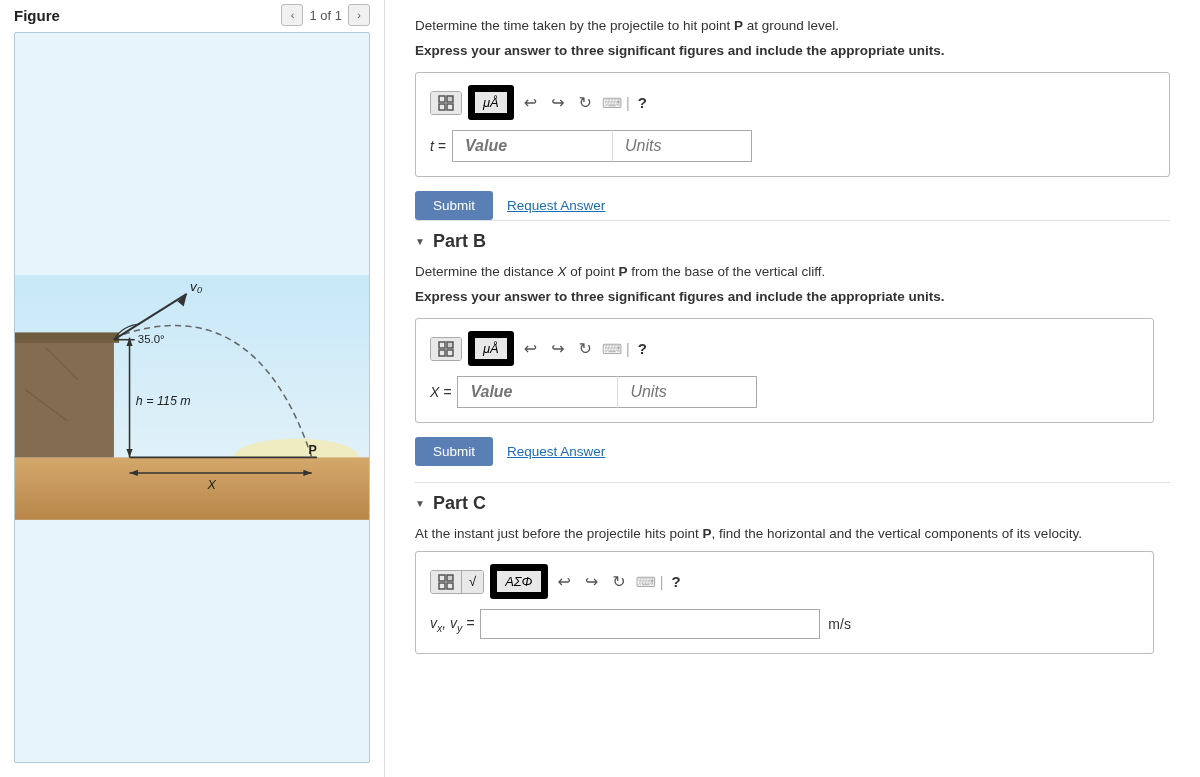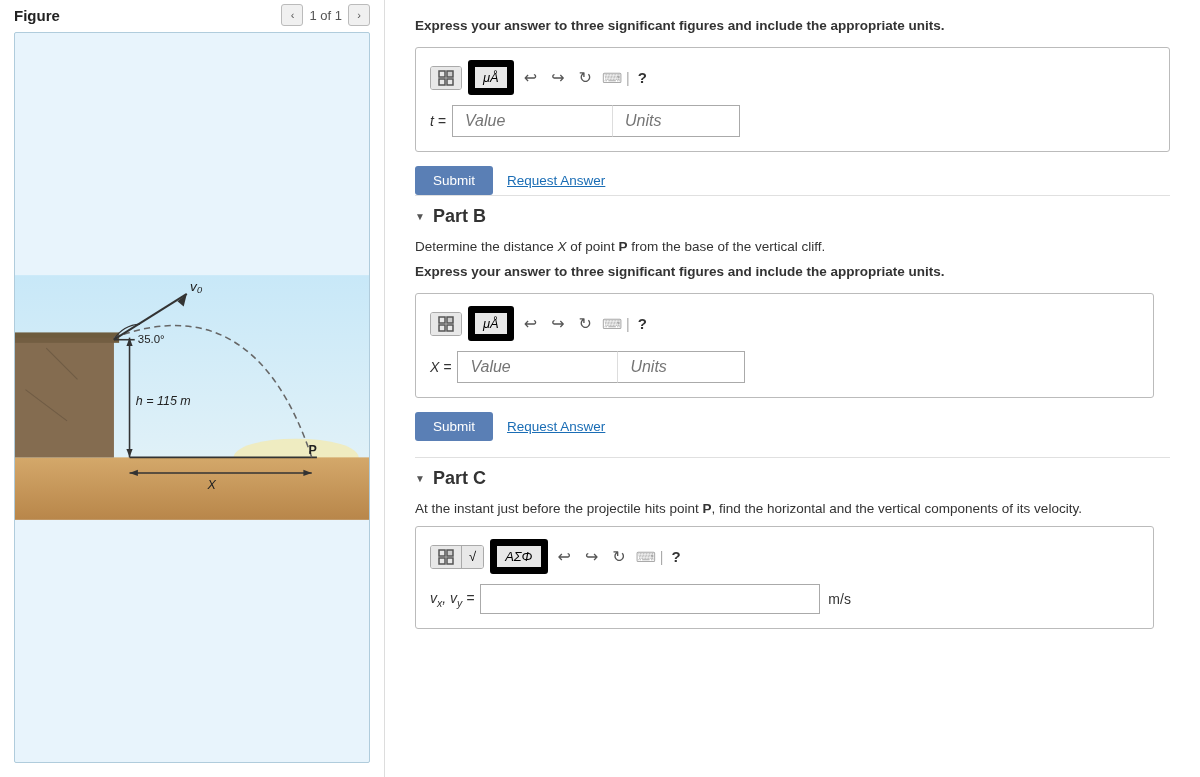--- a/index.html
+++ b/index.html
@@ -187,29 +187,30 @@
     .value-input {
       border: 1px solid #aaa;
       border-right: none;
       padding: 6px 12px;
       font-size: 16px;
       color: #aaa;
       font-style: italic;
       width: 160px;
       outline: none;
       background: #fff;
+      font-weight: bold;
     }
     .units-input {
       border: 1px solid #aaa;
       border-left: 1px solid #ddd;
       padding: 6px 12px;
       font-size: 16px;
       color: #aaa;
       font-style: italic;
-      width: 128px;
+      width: 140px;
       outline: none;
       background: #fff;
     }
 
     .action-row {
       display: flex;
       align-items: center;
       gap: 14px;
       margin-top: 10px;
     }
@@ -344,20 +345,23 @@
 
       <text x="282" y="172" font-size="12" fill="#222" font-weight="bold">P</text>
 
       <line x1="95" y1="62" x2="115" y2="62" stroke="#333" stroke-width="1.5"></line>
     </svg>
   </div>
 </div>
 
 <div class="right-panel">
 
+  <p class="problem-intro">
+    Determine the time taken by the projectile to hit point <b>P</b> at ground level.
+  </p>
   <p class="bold-instruction">Express your answer to three significant figures and include the appropriate units.</p>
 
   <div class="answer-box">
     <div class="toolbar-row">
       <div class="tool-btn-group">
         <button class="tool-btn">
           <svg width="16" height="16" viewBox="0 0 16 16">
               <rect x="1" y="1" width="6" height="6" fill="none" stroke="#555" stroke-width="1.5"></rect>
               <rect x="9" y="1" width="6" height="6" fill="#ccc" stroke="#555" stroke-width="1.5"></rect>
               <rect x="1" y="9" width="6" height="6" fill="none" stroke="#555" stroke-width="1.5"></rect>

